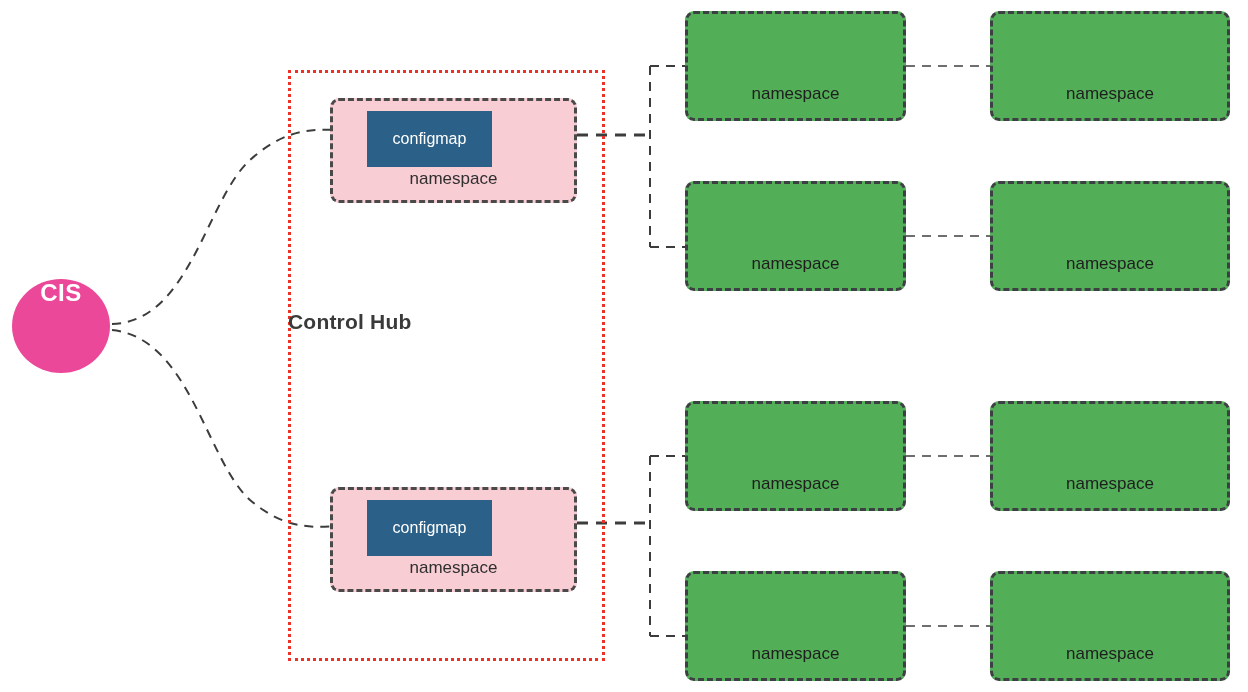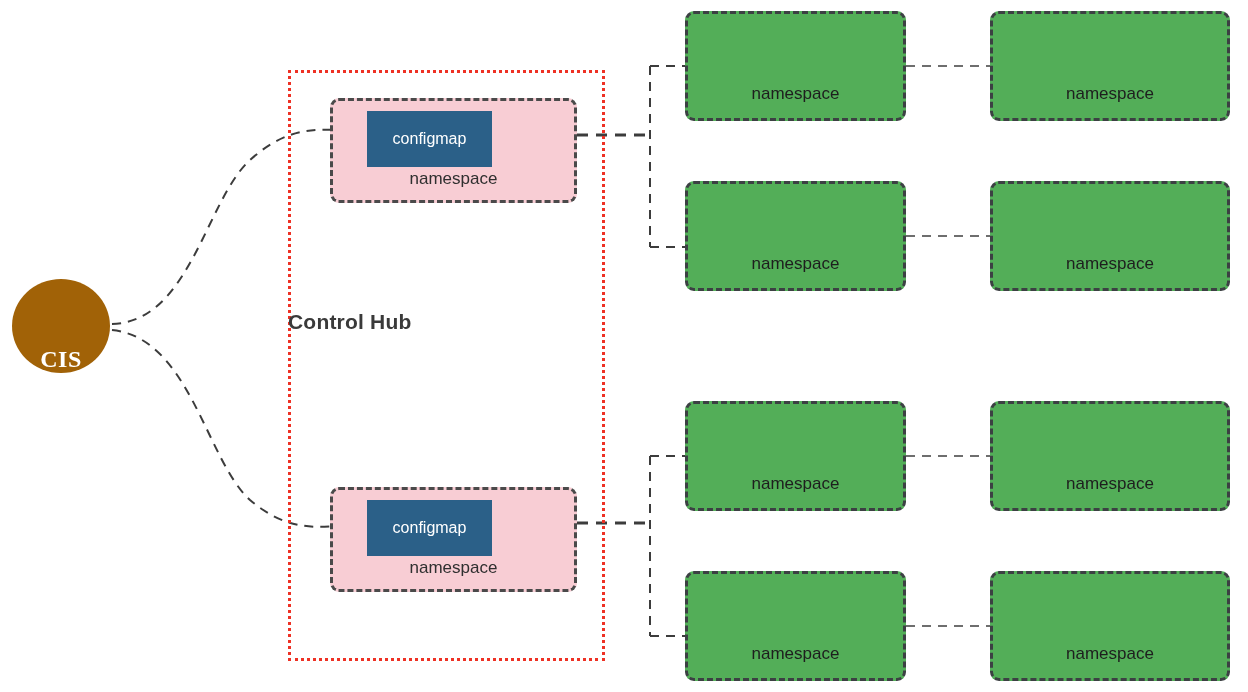--- a/index.html
+++ b/index.html
@@ -26,25 +26,24 @@
   }
 
   
   .cis-node {
     position: absolute;
     left: 12px;
     top: 279px;
     width: 98px;
     height: 94px;
     border-radius: 50%;
-    background: #a16207;
+    background: #ec4899;
     display: flex;
-    align-items: flex-end;
+    align-items: flex-start;
     justify-content: center;
-    font-family: Liberation Serif, serif;
   }
   .cis-label {
     color: #ffffff;
     font-size: 24px;
     font-weight: bold;
     letter-spacing: 0.5px;
   }
 
   
   .hub-boundary {

